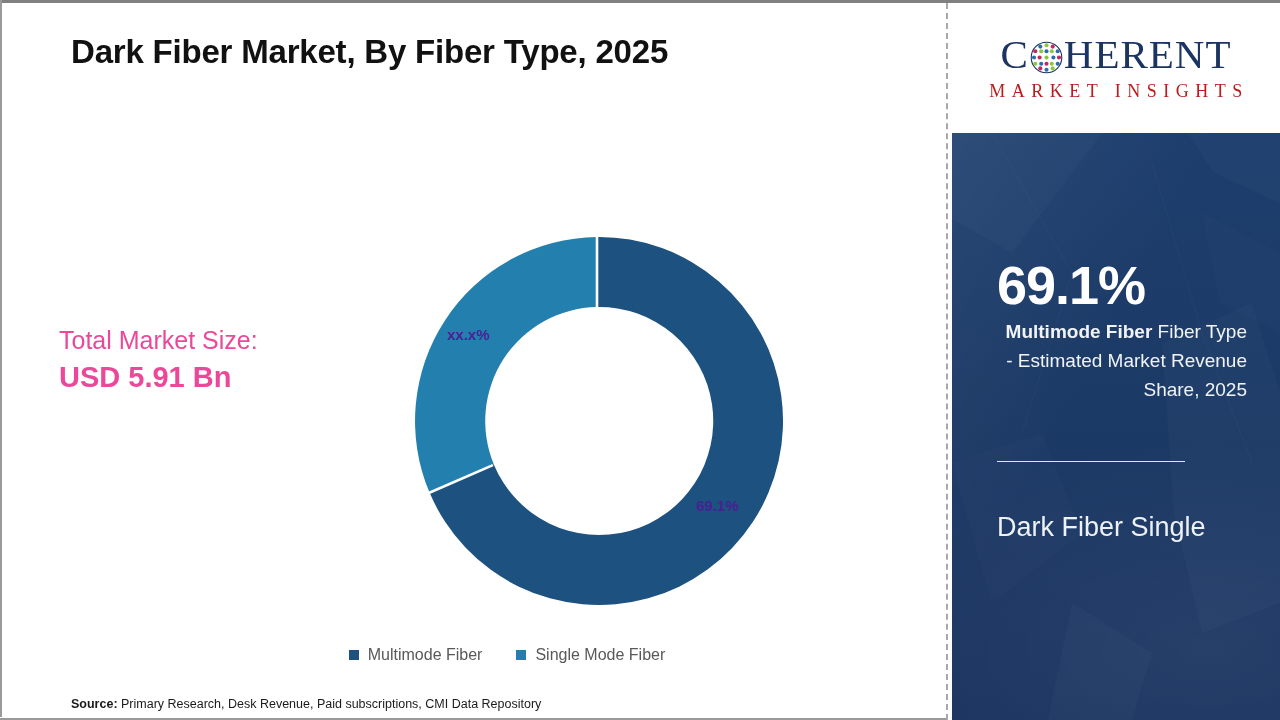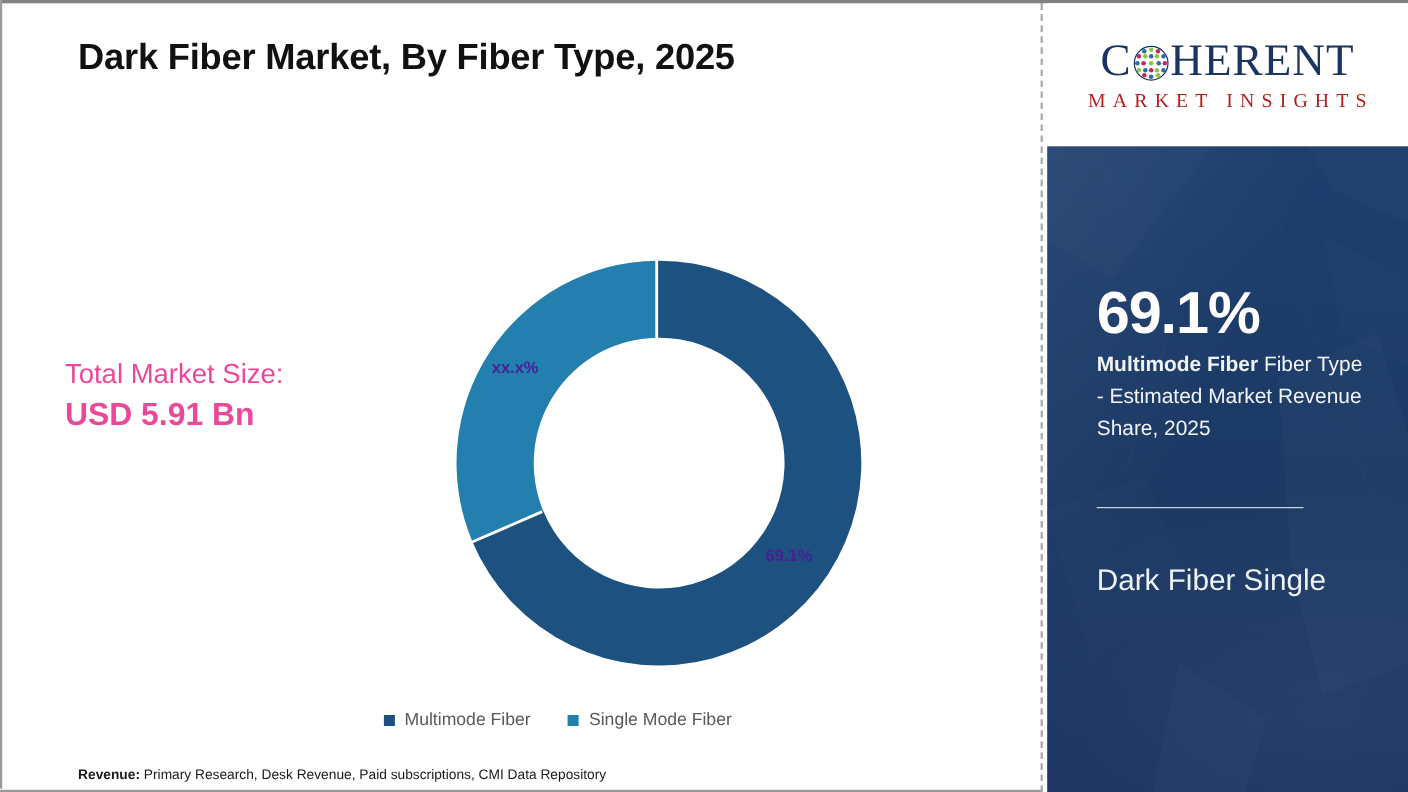--- a/index.html
+++ b/index.html
@@ -214,20 +214,21 @@
     font-weight: bold;
     color: #ffffff;
     line-height: 1.02;
     letter-spacing: -1px;
   }
   .stat-desc {
     margin-top: 4px;
     font-size: 19px;
     color: #f0f3f7;
     line-height: 29px;
+    text-align: right;
   }
   .stat-desc .stat-strong { font-weight: bold; }
 
   .stat-rule {
     position: absolute;
     left: 45px; top: 328px;
     width: 188px; height: 0;
     border-top: 1.6px solid #dfe5ec;
   }
 
@@ -288,21 +289,21 @@
         <span class="legend-swatch" style="background:#1c5180"></span>
         <span class="legend-text">Multimode Fiber</span>
       </div>
       <div class="legend-item">
         <span class="legend-swatch" style="background:#2380ae"></span>
         <span class="legend-text">Single Mode Fiber</span>
       </div>
     </div>
 
     <div class="source-line">
-      <span class="source-label">Revenue:</span><span> Primary Research, Desk Revenue, Paid subscriptions, CMI Data Repository</span>
+      <span class="source-label">Source:</span><span> Primary Research, Desk Revenue, Paid subscriptions, CMI Data Repository</span>
     </div>
   </div>
 
   <div class="right-rail">
 
     <div class="logo-box">
       <div class="logo-word">
         <span>C</span>
         <span class="logo-globe">
           <svg width="33" height="33" viewBox="0 0 33 33">

